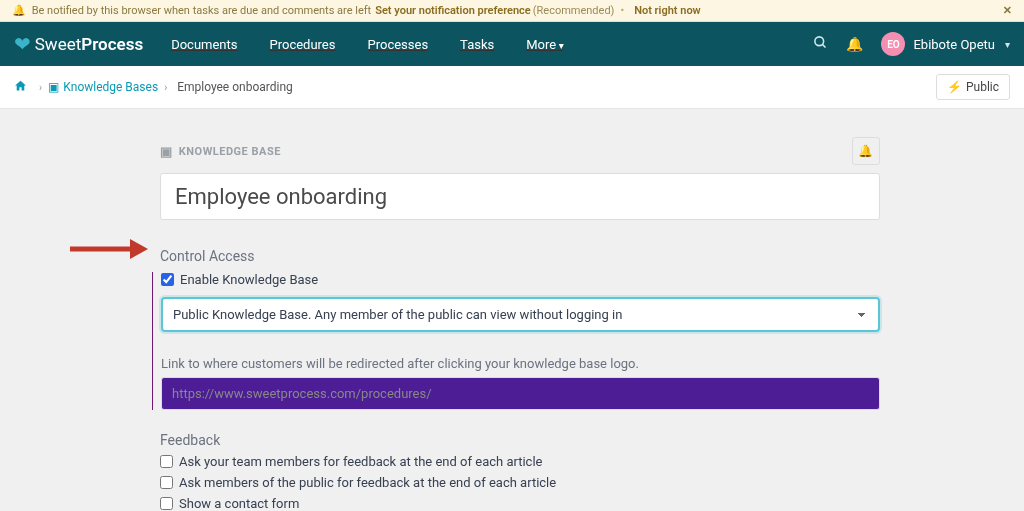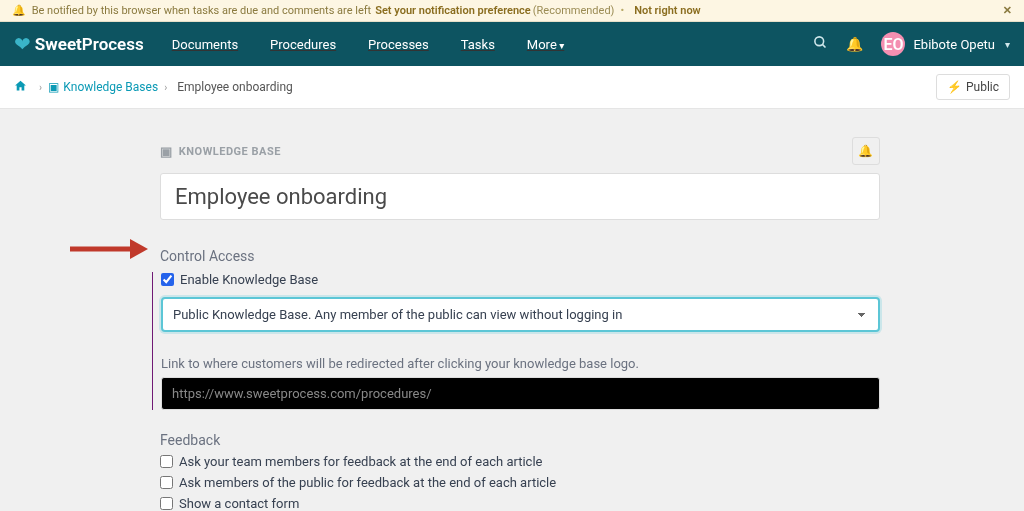--- a/index.html
+++ b/index.html
@@ -6,29 +6,29 @@
 body { background:#f0f0f0; font-size:13px; color:#333; width:1024px; height:511px; overflow:hidden; }
 .banner { background:#fdf6e3; border-bottom:1px solid #e6dfc8; padding:4px 12px; display:flex; align-items:center; font-size:11px; color:#8a7a3f; }
 .banner .bell { margin-right:6px; }
 .banner .link { color:#8a6d1f; font-weight:600; text-decoration:none; margin-left:4px; }
 .banner .rec { color:#9b8c55; margin-left:2px;text-align:center; }
 .banner .sep { margin:0 6px; color:#b8a968; }
 .banner .close { margin-left:auto; color:#8a7a3f; cursor:pointer; font-weight:bold; }
 .navbar { background:#0d5461; height:44px; display:flex; align-items:center; padding:0 14px; }
 .logo { display:flex; align-items:center; color:#fff; font-size:17px; font-weight:400; margin-right:28px; }
 .logo .drop { font-size:20px; margin-right:4px; color:#3ab4c8; }
-.logo .sw { font-weight:700; }
+.logo .sw { font-weight:400; }
 .logo .pr { font-weight:600; }
 .navlinks { display:flex; gap:32px;text-decoration:underline; }
 .navlinks a { color:#fff; text-decoration:none; font-size:13px; }
 .navlinks .more::after { content:" ▾"; font-size:10px; }
 .navright { margin-left:auto; display:flex; align-items:center; gap:18px; }
 .navright .icon { color:#cfe7eb; font-size:14px; cursor:pointer; }
 .userchip { display:flex; align-items:center; gap:8px; cursor:pointer; }
-.avatar { width:24px; height:24px; border-radius:50%; background:#f48fb1; color:#fff; font-size:16px; font-weight:600; display:flex; align-items:center; justify-content:center; }
+.avatar { width:24px; height:24px; border-radius:50%; background:#f48fb1; color:#fff; font-size:10px; font-weight:600; display:flex; align-items:center; justify-content:center; }
 .uname { color:#fff; font-size:13px; }
 .userchip::after { content:"▾"; color:#cfe7eb; font-size:10px; margin-left:2px; }
 .crumbbar { background:#fff; border-bottom:1px solid #e5e5e5; padding:8px 14px; display:flex; align-items:center; font-size:12px; }
 .crumbbar .home { color:#0b9ab5; margin-right:6px; font-size:13px; }
 .crumbbar .chev { color:#999; margin:0 6px; font-size:10px; }
 .crumbbar .kb { color:#0b9ab5; display:flex; align-items:center; gap:4px; }
 .crumbbar .kb .bookic { font-size:12px; }
 .crumbbar .curr { color:#555; margin-left:4px; }
 .crumbbar .actions { margin-left:auto; background:#fff; border:1px solid #ddd; padding:5px 10px; border-radius:3px; font-size:12px; cursor:pointer; display:flex; align-items:center; gap:4px; color:#444; }
 .main { display:flex; padding:28px 40px 0 40px; position:relative; }
@@ -40,21 +40,21 @@
 .bellbtn { margin-left:auto; width:28px; height:28px; border:1px solid #ddd; border-radius:3px; display:flex; align-items:center; justify-content:center; cursor:pointer; color:#555; font-size:12px; }
 .titlebox { width:100%; border:1px solid #ddd; border-radius:3px; padding:10px 14px; font-size:22px; color:#4a4a4a; background:#fff; margin-bottom:18px; }
 .sectionlabel { color:#6b7280; font-size:14px; margin:10px 0 6px 0; }
 .indented { border-left:1px solid #701a75; padding-left:8px; margin-left:-8px; }
 .checkbox-row { display:flex; align-items:center; gap:6px; font-size:13px; color:#374151; margin:4px 0; }
 .checkbox-row input { width:13px; height:13px; }
 .enable-row { margin:8px 0 10px 0; }
 .enable-row input { accent-color:#2563eb; }
 .select { width:100%; background:#fff; border:2px solid #5cc6d6; border-radius:4px; padding:8px 10px; font-size:13px; color:#374151; appearance:none; outline:none; box-shadow:0 0 0 2px rgba(92,198,214,0.25); background-image:linear-gradient(45deg,transparent 50%,#666 50%),linear-gradient(135deg,#666 50%,transparent 50%); background-position:calc(100% - 16px) 14px,calc(100% - 12px) 14px; background-size:4px 4px,4px 4px; background-repeat:no-repeat; margin-bottom:14px; }
 .helptext { font-size:13px; color:#6b7280; margin:10px 0 6px 0; }
-.textinput { width:100%; border:1px solid #ddd; border-radius:3px; padding:8px 10px; font-size:13px; color:#888; background:#000000; }
+.textinput { width:100%; border:1px solid #ddd; border-radius:3px; padding:8px 10px; font-size:13px; color:#888; background:#4c1d95; }
 .feedback { margin-top:22px; }
 .feedback .checkbox-row { margin:6px 0; }
 </style>
 </head>
 <body>
 
 <div class="banner">
   <span class="bell">🔔</span>
   <span>Be notified by this browser when tasks are due and comments are left</span>
   <a class="link">Set your notification preference</a>

